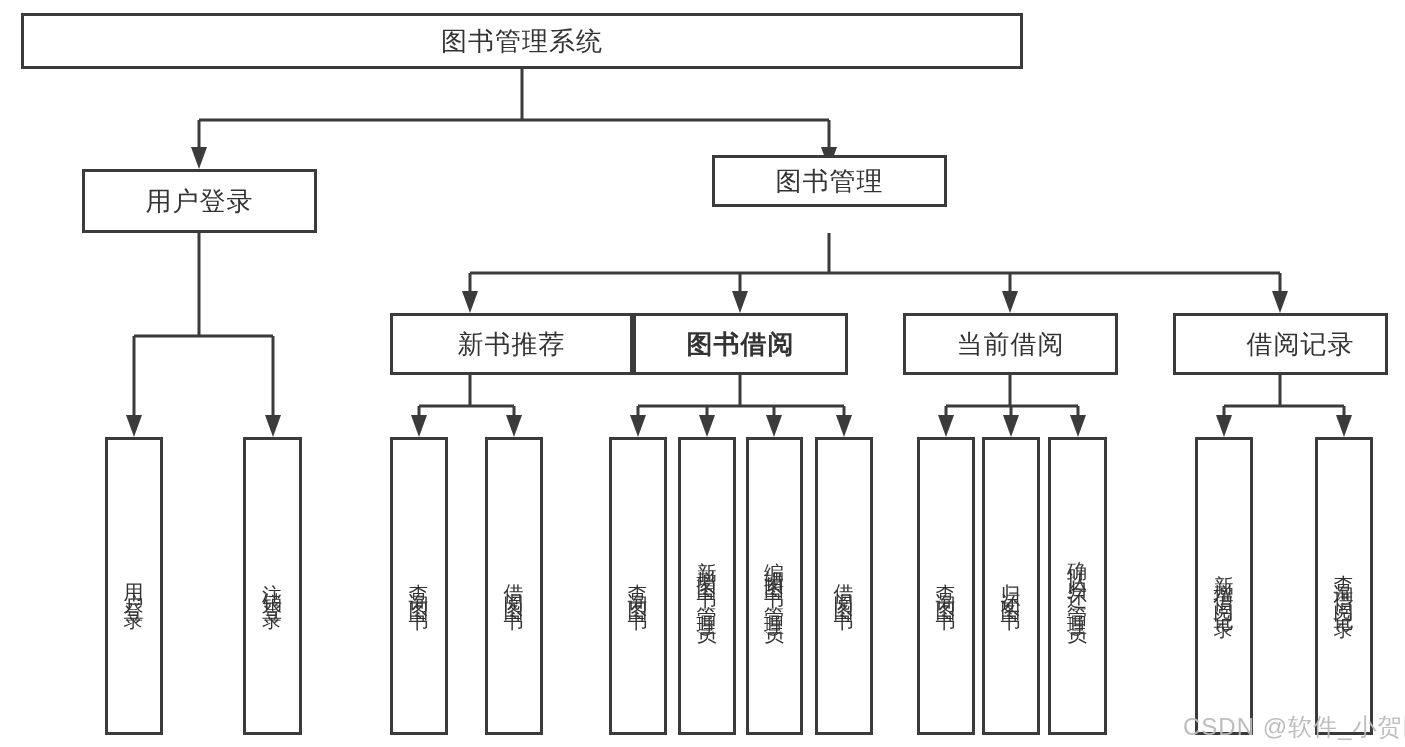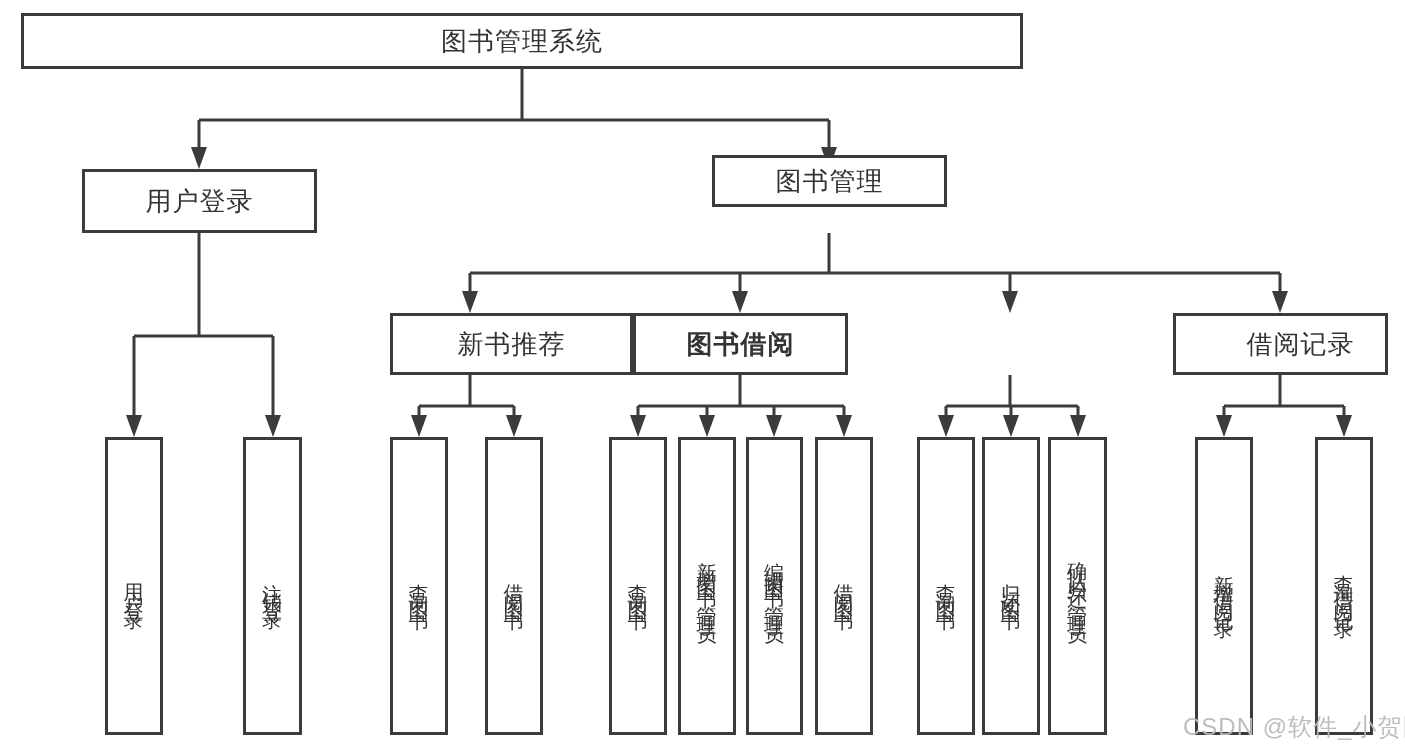--- a/index.html
+++ b/index.html
@@ -89,20 +89,23 @@
   <div class="box hbox" style="left:712px; top:155px; width:235px; height:52px;">
     <span>图书管理</span>
   </div>
 
   <div class="box hbox" style="left:374px; top:313px; width:243px; height:62px;margin-left:16px;">
     <span>新书推荐</span>
   </div>
   <div class="box hbox" style="left:633px; top:313px; width:215px; height:62px;font-weight:bold;">
     <span>图书借阅</span>
   </div>
+  <div class="box hbox" style="left:903px; top:313px; width:215px; height:62px;">
+    <span>当前借阅</span>
+  </div>
   <div class="box hbox" style="left:1173px; top:313px; width:215px; height:62px;padding-left:40px;">
     <span>借阅记录</span>
   </div>
 
   <div class="box vbox" style="left:105px; top:437px; width:58px; height:298px;">
     <span>用户登录</span>
   </div>
   <div class="box vbox" style="left:243px; top:437px; width:59px; height:298px;">
     <span>注销登录</span>
   </div>

